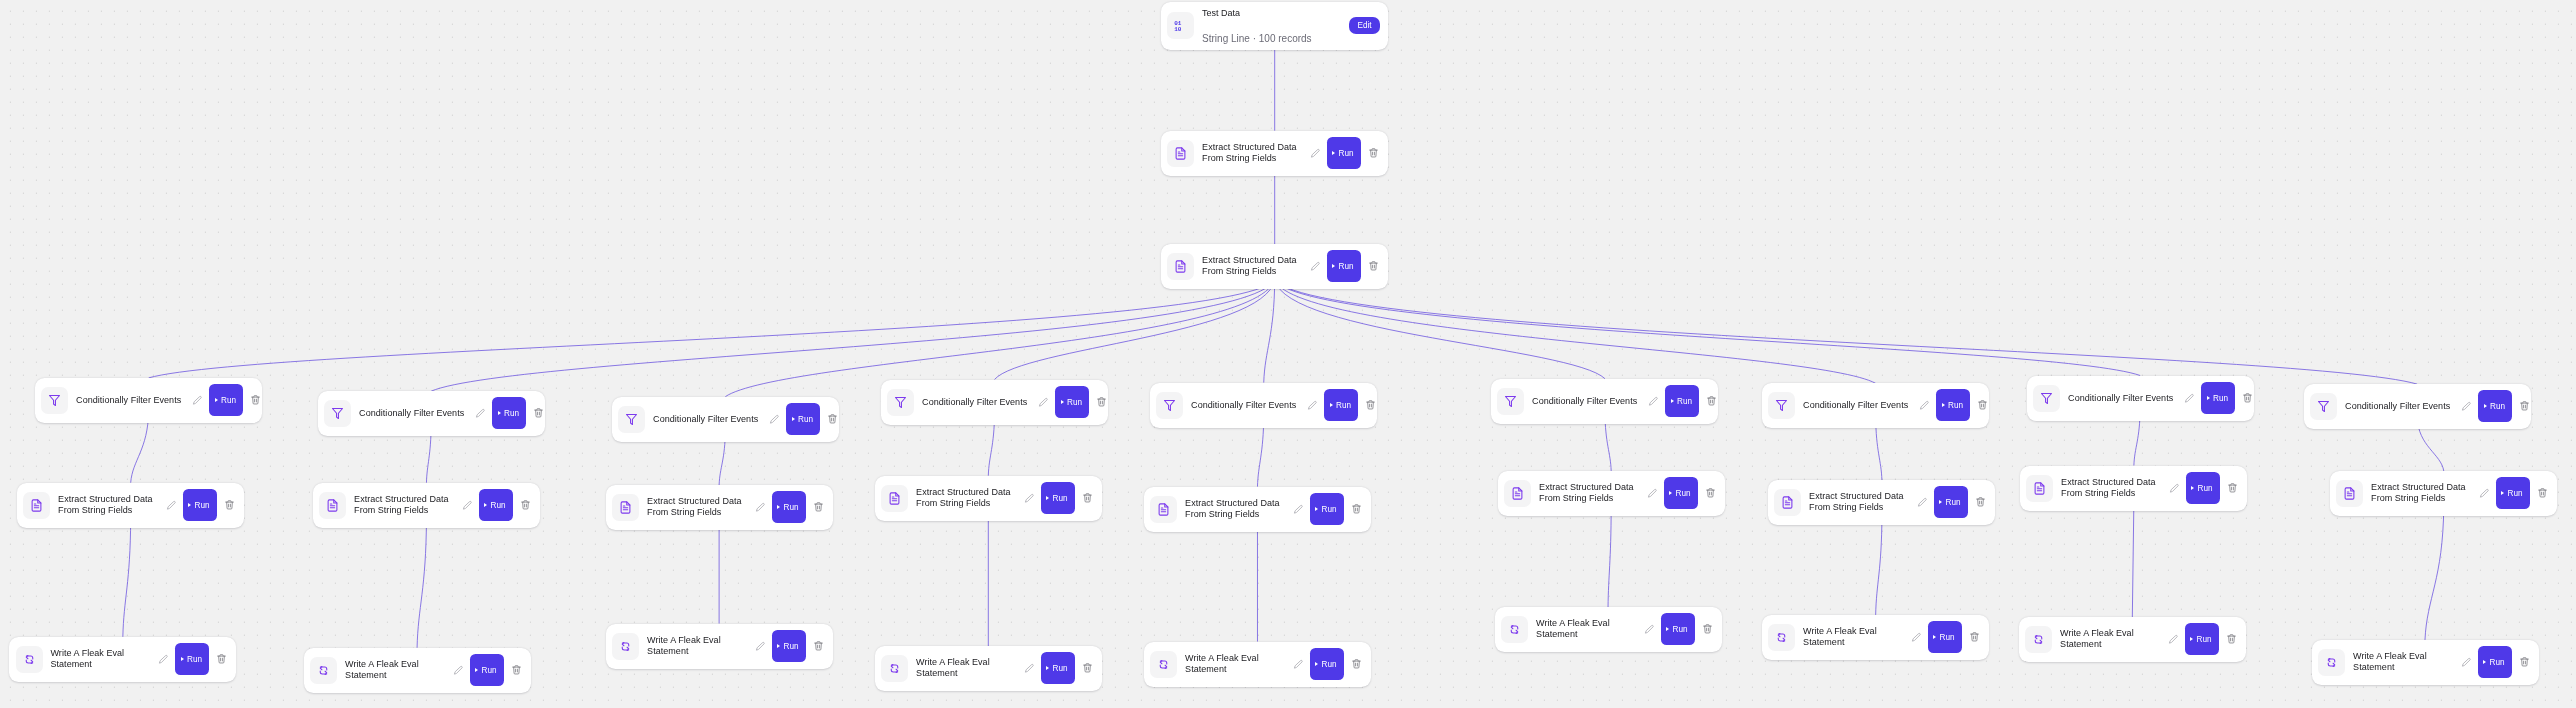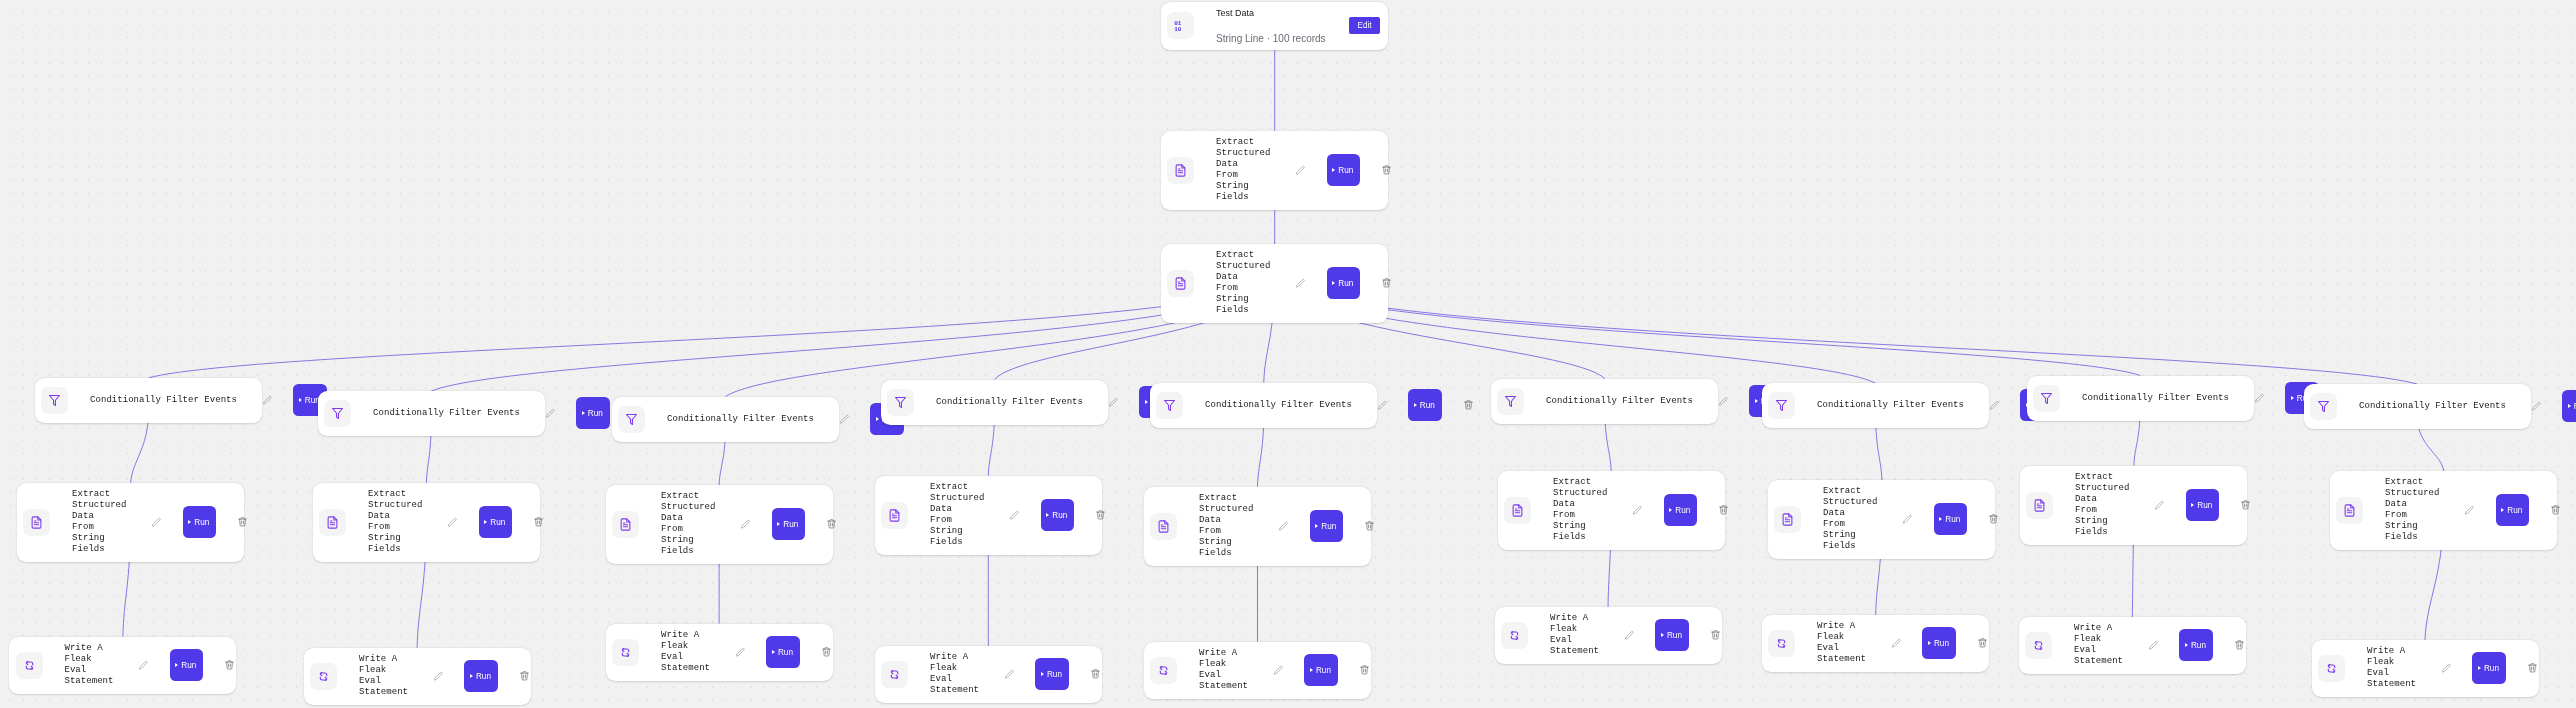--- a/index.html
+++ b/index.html
@@ -33,21 +33,21 @@
   .node {
     position: absolute;
     z-index: 2;
     display: flex;
     align-items: center;
     background: #ffffff;
     border-radius: 9.4px;
     box-shadow: 0 0.8px 1.6px rgba(16,24,40,0.06), 0 0.8px 2.3px rgba(16,24,40,0.10);
     padding: 6.3px 7.8px 6.3px 6.3px;
     box-sizing: border-box;
-    gap: 14px;
+    gap: 0px;
   }
 
   .node-icon {
     flex: 0 0 auto;
     width: 27px;
     height: 27px;
     border-radius: 7px;
     background: #f4f4f5;
     display: flex;
     align-items: center;
@@ -57,21 +57,20 @@
   .node-icon svg { display:block; }
 
   .node-label {
     flex: 1 1 auto;
     font-size: 9px;
     line-height: 11px;
     color: #1b1b1f;
     letter-spacing: 0.04px;
     white-space: pre-line;
     padding-right: 4.7px;
-    font-family: Liberation Mono, monospace;
   }
   .node-label.single { white-space: nowrap; }
 
   .node-sub {
     font-size: 10px;
     line-height: 10.2px;
     color: #6b6b76;
     margin-top: 15px;
     white-space: nowrap;
   }
@@ -113,21 +112,21 @@
     border-left: 3.9px solid #fff;
     border-top: 2.7px solid transparent;
     border-bottom: 2.7px solid transparent;
   }
 
   .edit-btn {
     flex: 0 0 auto;
     background: #4f39e8;
     color: #fff;
     border: none;
-    border-radius: 2px;
+    border-radius: 7px;
     height: 17px;
     padding: 0 8.6px;
     font-size: 8.2px;
     font-family: "Liberation Sans", sans-serif;
     cursor: pointer;
   }
 
   .trash {
     flex: 0 0 auto;
     width: 11px;

